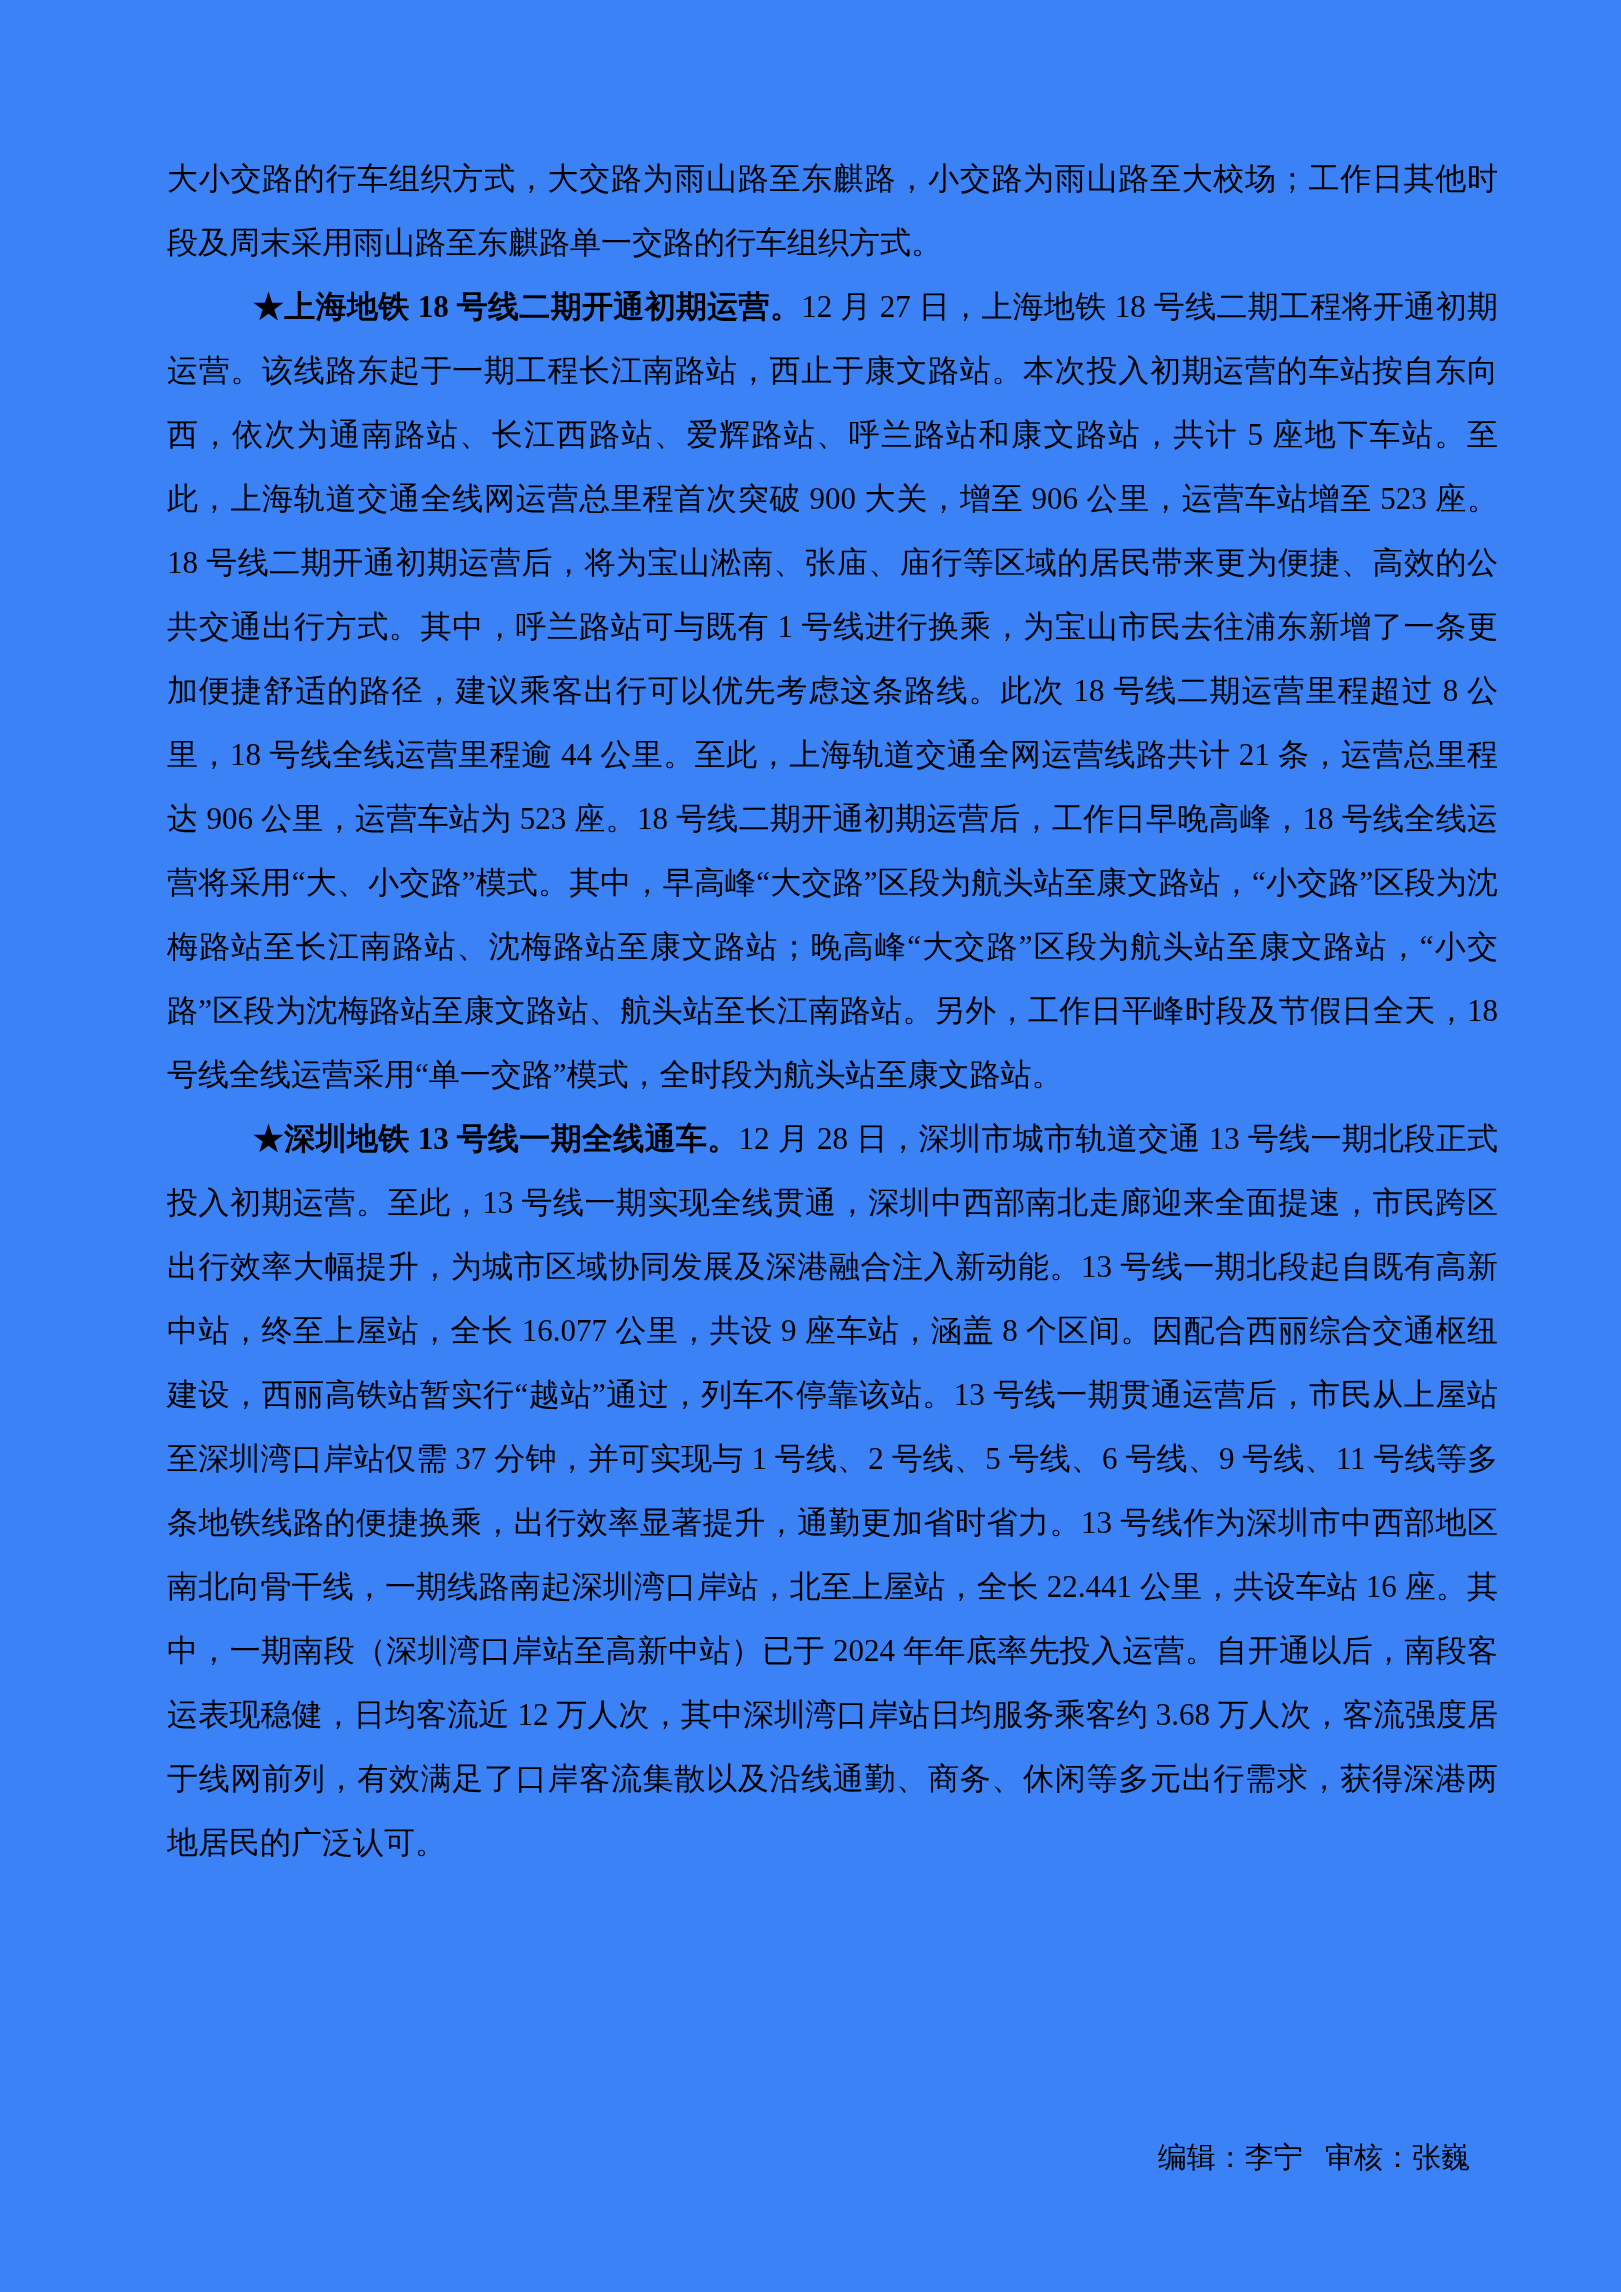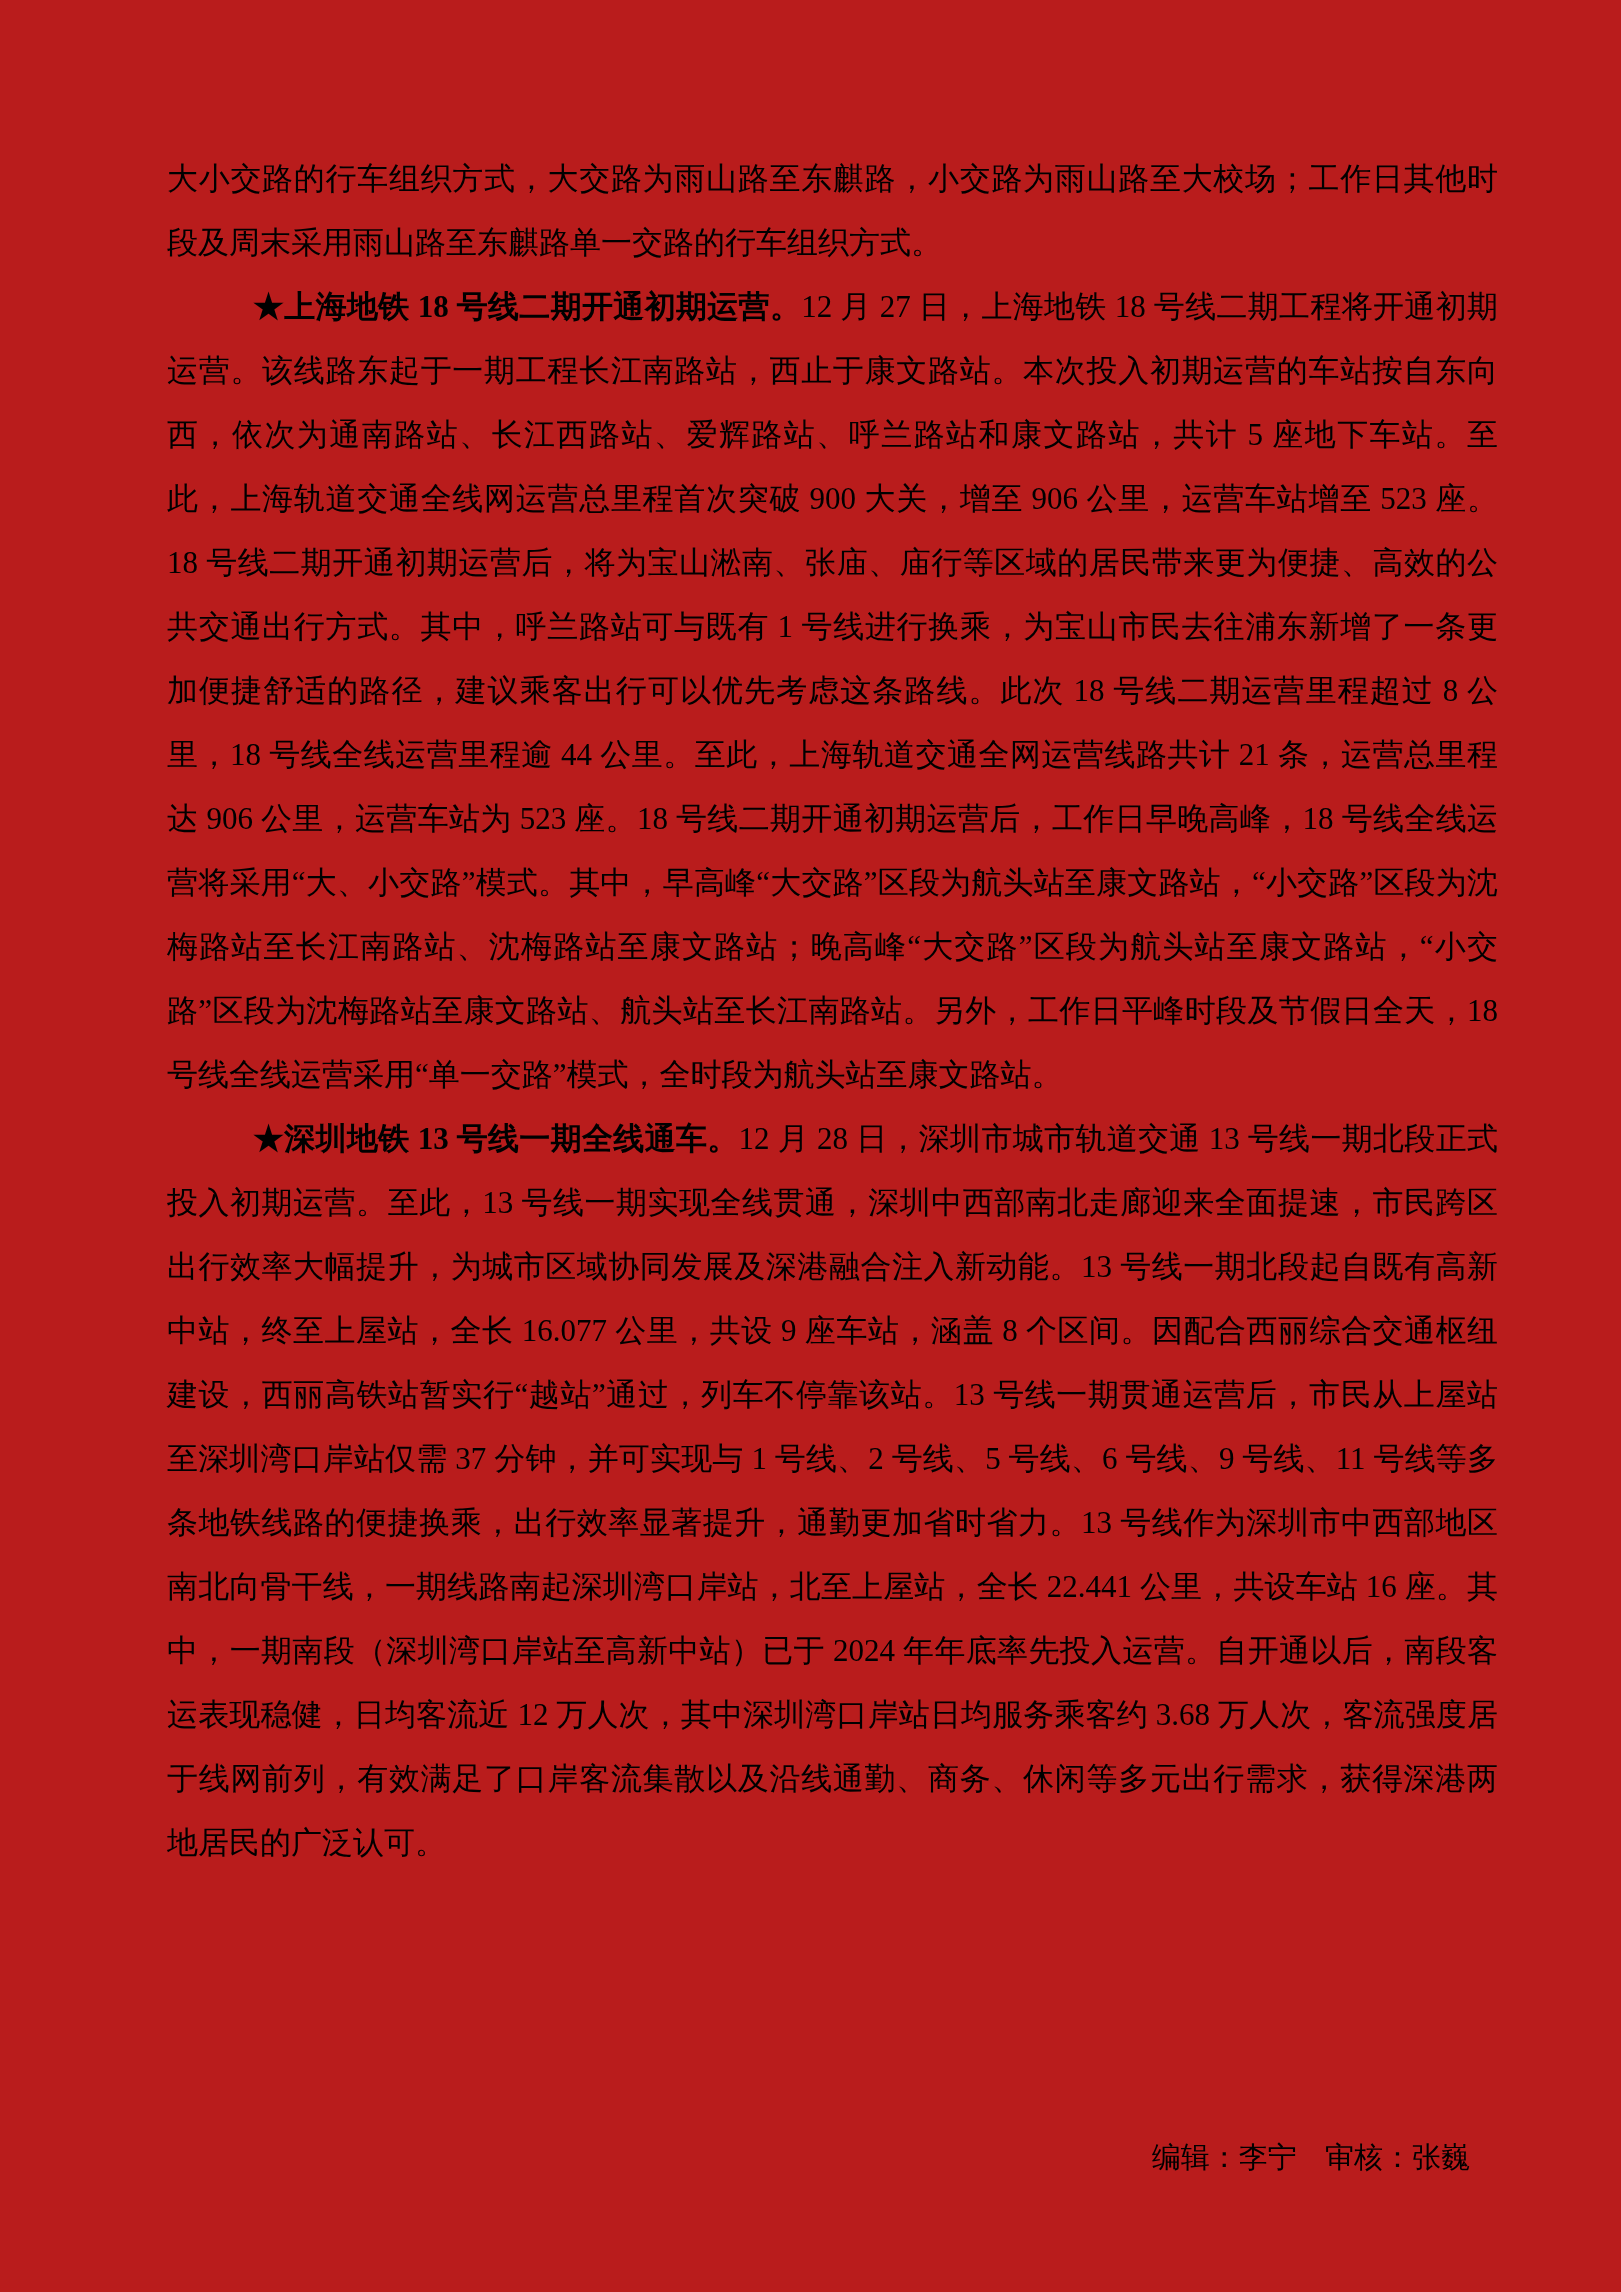--- a/index.html
+++ b/index.html
@@ -4,21 +4,21 @@
 <style>
   html, body {
     margin: 0;
     padding: 0;
     background: #ffffff;
   }
   .page {
     position: relative;
     width: 1621px;
     height: 2293px;
-    background: #b91c1c;
+    background: #3b82f6;
     color: #000000;
     font-family: "Liberation Serif", "DejaVu Serif", serif;
     overflow: hidden;
   }
   .text-block {
     position: absolute;
     left: 167px;
     top: 147px;
     width: 1331px;
     font-size: 31px;
@@ -38,21 +38,21 @@
   }
   .footer {
     position: absolute;
     top: 2140px;
     right: 151px;
     font-size: 29px;
     line-height: 35px;
     white-space: nowrap;
   }
   .footer .reviewer {
-    margin-left: 21px;
+    margin-left: 15px;
   }
 </style>
 </head>
 <body>
 
 <div class="page">
 
   <div class="text-block">
 
     <p class="para">大小交路的行车组织方式，大交路为雨山路至东麒路，小交路为雨山路至大校场；工作日其他时段及周末采用雨山路至东麒路单一交路的行车组织方式。</p>

